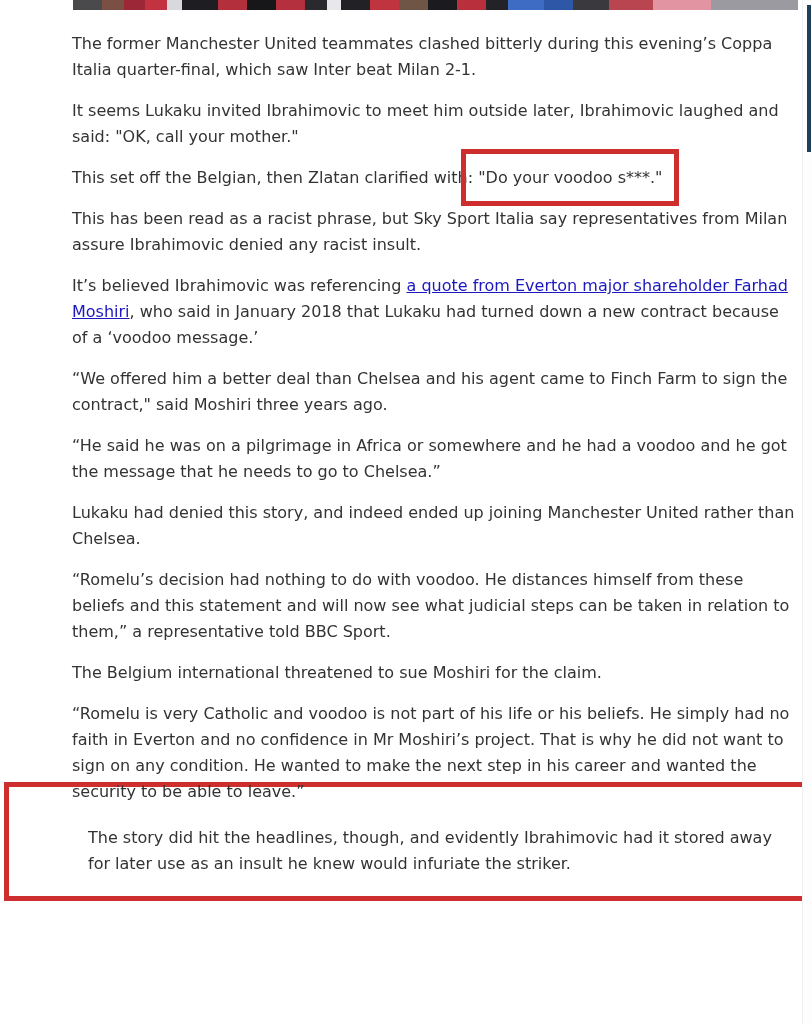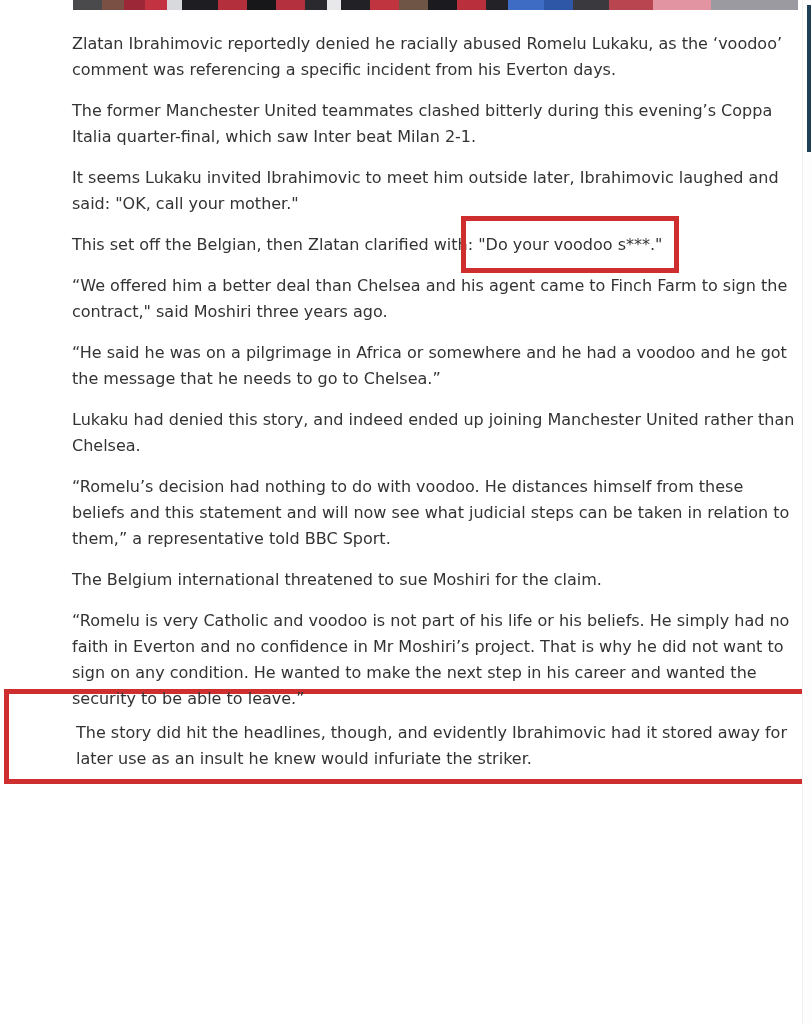--- a/index.html
+++ b/index.html
@@ -68,21 +68,21 @@
     padding: 14px 12px;
     margin: 0 -17px;
   }
   
   .final-box {
     border: 5px solid #cf2e2e;
     margin: -38px -30px 0 -68px;
     padding: 22px 20px 3px 63px;
     background: transparent;
   }
-  .final-box p { margin: 4px; }
+  .final-box p { margin: 16px; }
   
   .scroll-track {
     position: absolute;
     top: 0;
     right: 0;
     width: 9px;
     height: 1024px;
     background: #fdfdfd;
     border-left: 1px solid #f1f1f1;
   }
@@ -95,24 +95,25 @@
     background: #1f4155;
   }
 </style>
 </head>
 <body>
 
 <div class="photo-strip"></div>
 
 <div class="article">
   <div id="article-paragraphs">
-      <p><span>Zlatan Ibrahimovic reportedly denied he racially abused Romelu Lukaku, as the ‘voodoo’ comment was referencing a specific incident from his Everton days.</span></p>
       <p><span>The former Manchester United teammates clashed bitterly during this evening’s Coppa Italia quarter-final, which saw Inter beat Milan 2-1.</span></p>
       <p><span>It seems Lukaku invited Ibrahimovic to meet him outside later, Ibrahimovic laughed and said: "OK, call your mother."</span></p>
       <p><span>This set off the Belgian, then Zlatan clarified with: </span><span class="highlight-box">"Do your voodoo s***."</span></p>
+      <p><span>This has been read as a racist phrase, but Sky Sport Italia say representatives from Milan assure Ibrahimovic denied any racist insult.</span></p>
+      <p><span>It’s believed Ibrahimovic was referencing </span><a class="inline-link" href="#">a quote from Everton major shareholder Farhad Moshiri</a><span>, who said in January 2018 that Lukaku had turned down a new contract because of a ‘voodoo message.’</span></p>
       <p><span>“We offered him a better deal than Chelsea and his agent came to Finch Farm to sign the contract," said Moshiri three years ago.</span></p>
       <p><span>“He said he was on a pilgrimage in Africa or somewhere and he had a voodoo and he got the message that he needs to go to Chelsea.”</span></p>
       <p><span>Lukaku had denied this story, and indeed ended up joining Manchester United rather than Chelsea.</span></p>
       <p><span>“Romelu’s decision had nothing to do with voodoo. He distances himself from these beliefs and this statement and will now see what judicial steps can be taken in relation to them,” a representative told BBC Sport.</span></p>
       <p><span>The Belgium international threatened to sue Moshiri for the claim.</span></p>
       <p><span>“Romelu is very Catholic and voodoo is not part of his life or his beliefs. He simply had no faith in Everton and no confidence in Mr Moshiri’s project. That is why he did not want to sign on any condition. He wanted to make the next step in his career and wanted the security to be able to leave.”</span></p>
     </div>
   <div class="final-box">
     <p>The story did hit the headlines, though, and evidently Ibrahimovic had it stored away for later use as an insult he knew would infuriate the striker.</p>
   </div>

